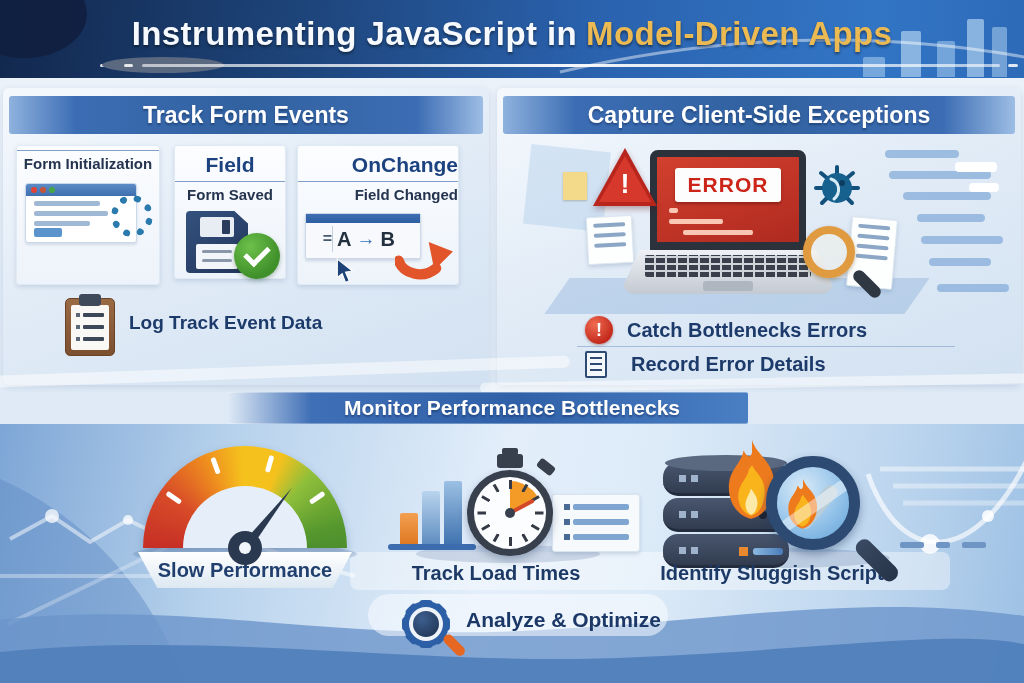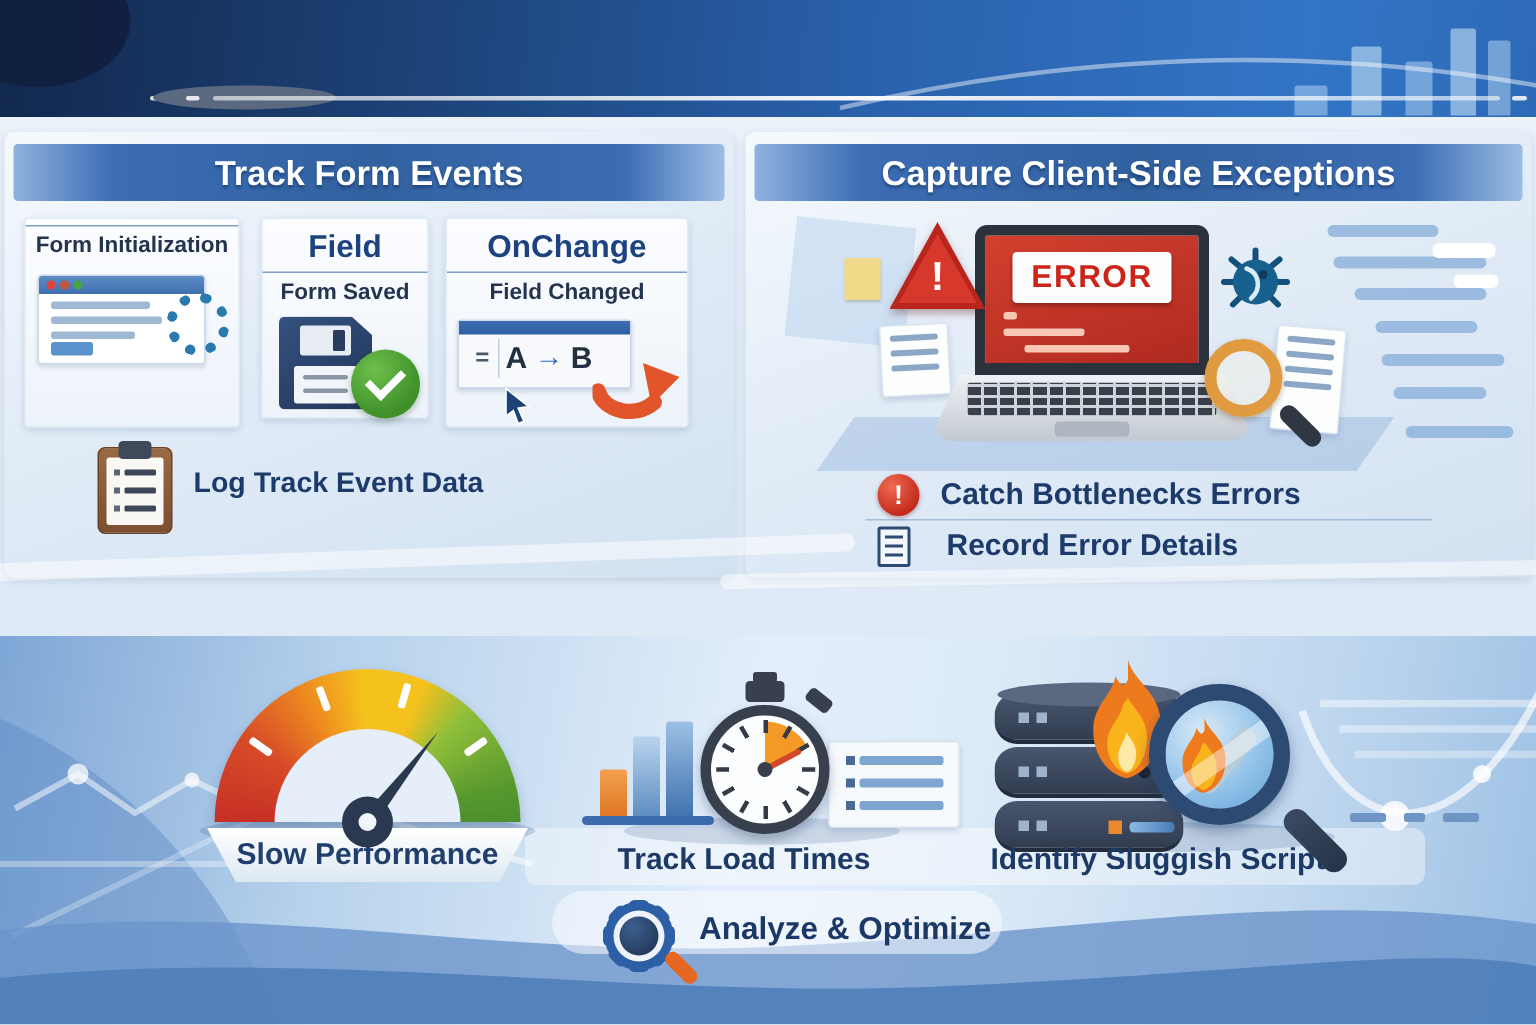--- a/index.html
+++ b/index.html
@@ -36,21 +36,21 @@
     background:linear-gradient(90deg,#8fb2de 0%,#3c6db4 14%,#31619f 50%,#3c6db4 86%,#9dbde4 100%);
     color:#fff; font-size:23px; font-weight:700; text-align:center; line-height:38px;
     text-shadow:0 2px 2px rgba(10,30,70,.4); }
 
   
   .card { position:absolute; top:57px; text-align:center; border-radius:3px;
     background:linear-gradient(180deg,#fcfdff,#edf3fa); border:1px solid #e0eaf4;
     box-shadow:0 2px 5px rgba(30,60,110,.14); }
   .card1 { left:13px; width:144px; height:140px; }
   .card2 { left:171px; width:112px; height:134px; }
-  .card3 { left:294px; width:162px; height:140px; }
+  .card3 { left:294px; width:162px; height:140px;text-align:right; }
   .card-title { margin-top:7px; font-size:21px; font-weight:700; color:#1d4280; }
   .card-divider { height:1px; background:#7f9fc6; margin:4px 0 4px; }
   .card-subtitle { font-size:15px; font-weight:700; color:#25344e; }
 
   
   .onload-icon { position:relative; width:126px; height:66px; margin:8px auto 0; }
   .win { position:absolute; left:0; top:3px; width:112px; height:60px; background:#fff; border:1px solid #c9d9ea; border-radius:3px; box-shadow:0 2px 3px rgba(40,70,120,.15); }
   .win-bar { height:12px; border-radius:2px 2px 0 0; background:linear-gradient(#5d8cc6,#3f6fae); position:relative; }
   .win-bar i { position:absolute; top:3px; width:6px; height:6px; border-radius:50%; }
   .win-bar .r { left:5px; background:#e04438; } .win-bar .m { left:14px; background:#c4543a; } .win-bar .g { left:23px; background:#46a546; }
@@ -238,20 +238,21 @@
     <div class="banner-bars">
       <i class="b1"></i>
         <i class="b2"></i>
         <i class="b3"></i>
         <i class="b4"></i>
         <i class="b5"></i>
     </div>
     <svg class="banner-arc" width="1024" height="78">
       <path d="M560 72 Q800 16 1030 58" fill="none" stroke="rgba(255,255,255,0.45)" stroke-width="3"></path>
     </svg>
+    <h1 class="title"><span class="t-white">Instrumenting JavaScript in</span><span class="t-gold">Model-Driven Apps</span></h1>
     <div class="title-underline">
       <i class="d1"></i>
         <i class="d2"></i>
         <i class="line"></i>
         <i class="d3"></i>
     </div>
   </header>
 
   <section class="panel left-panel">
     <div class="panel-header">Track Form Events</div>
@@ -412,20 +413,21 @@
             <i></i>
             <i></i>
           </span>
         <span class="exc-label">Record Error Details</span>
       </div>
     </div>
   </section>
 
   <div class="streak st1"></div>
   <div class="streak st2"></div>
+  <div class="perf-banner">Monitor Performance Bottlenecks</div>
 
   <section class="bottom">
     <svg class="bottom-deco" width="1024" height="259" viewBox="0 0 1024 259" preserveAspectRatio="none">
       <path d="M0 55 C80 90 150 160 185 259 L0 259 Z" fill="#5d8ac4" opacity="0.45"></path>
       <rect x="350" y="128" width="600" height="38" rx="8" fill="rgba(255,255,255,0.4)"></rect>
       <polyline points="10,115 52,92 90,118 128,96 163,113 205,82 252,120 302,138 355,152" fill="none" stroke="rgba(255,255,255,0.5)" stroke-width="4"></polyline>
       <circle cx="52" cy="92" r="7" fill="rgba(255,255,255,0.75)"></circle>
       <circle cx="128" cy="96" r="5" fill="rgba(255,255,255,0.75)"></circle>
       <circle cx="205" cy="82" r="7" fill="rgba(255,255,255,0.75)"></circle>
       <circle cx="302" cy="138" r="9" fill="rgba(255,255,255,0.65)"></circle>

